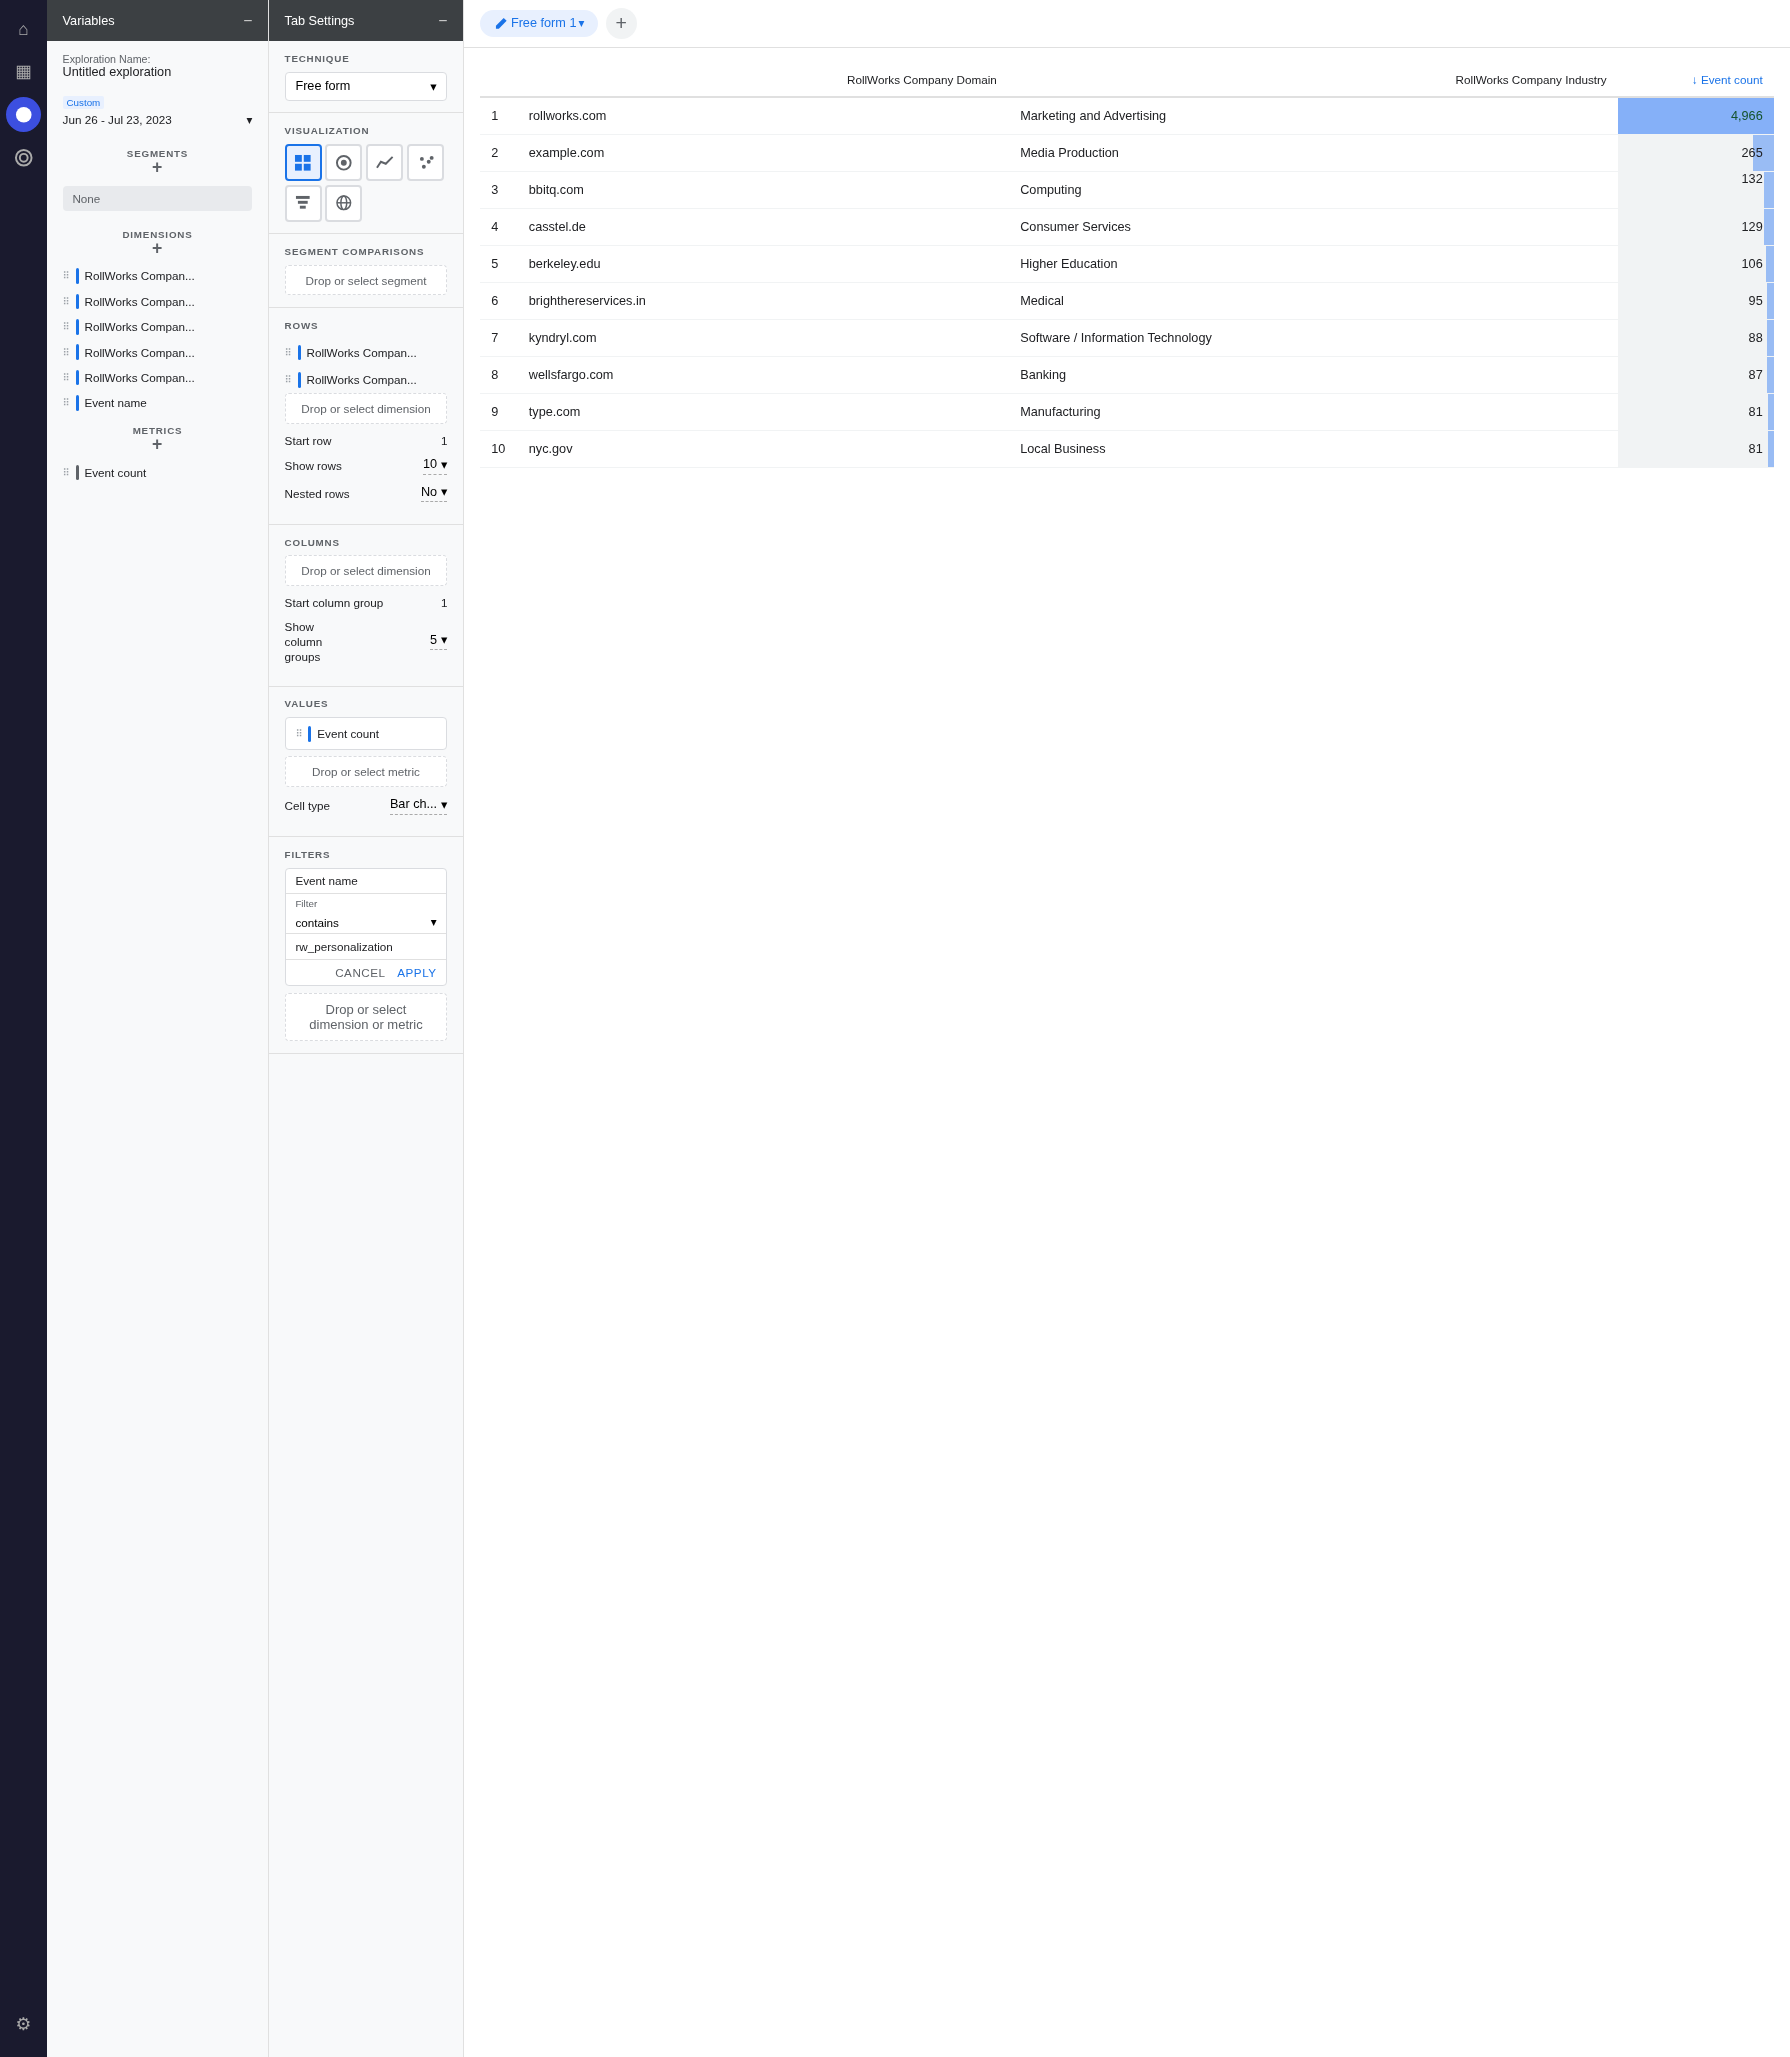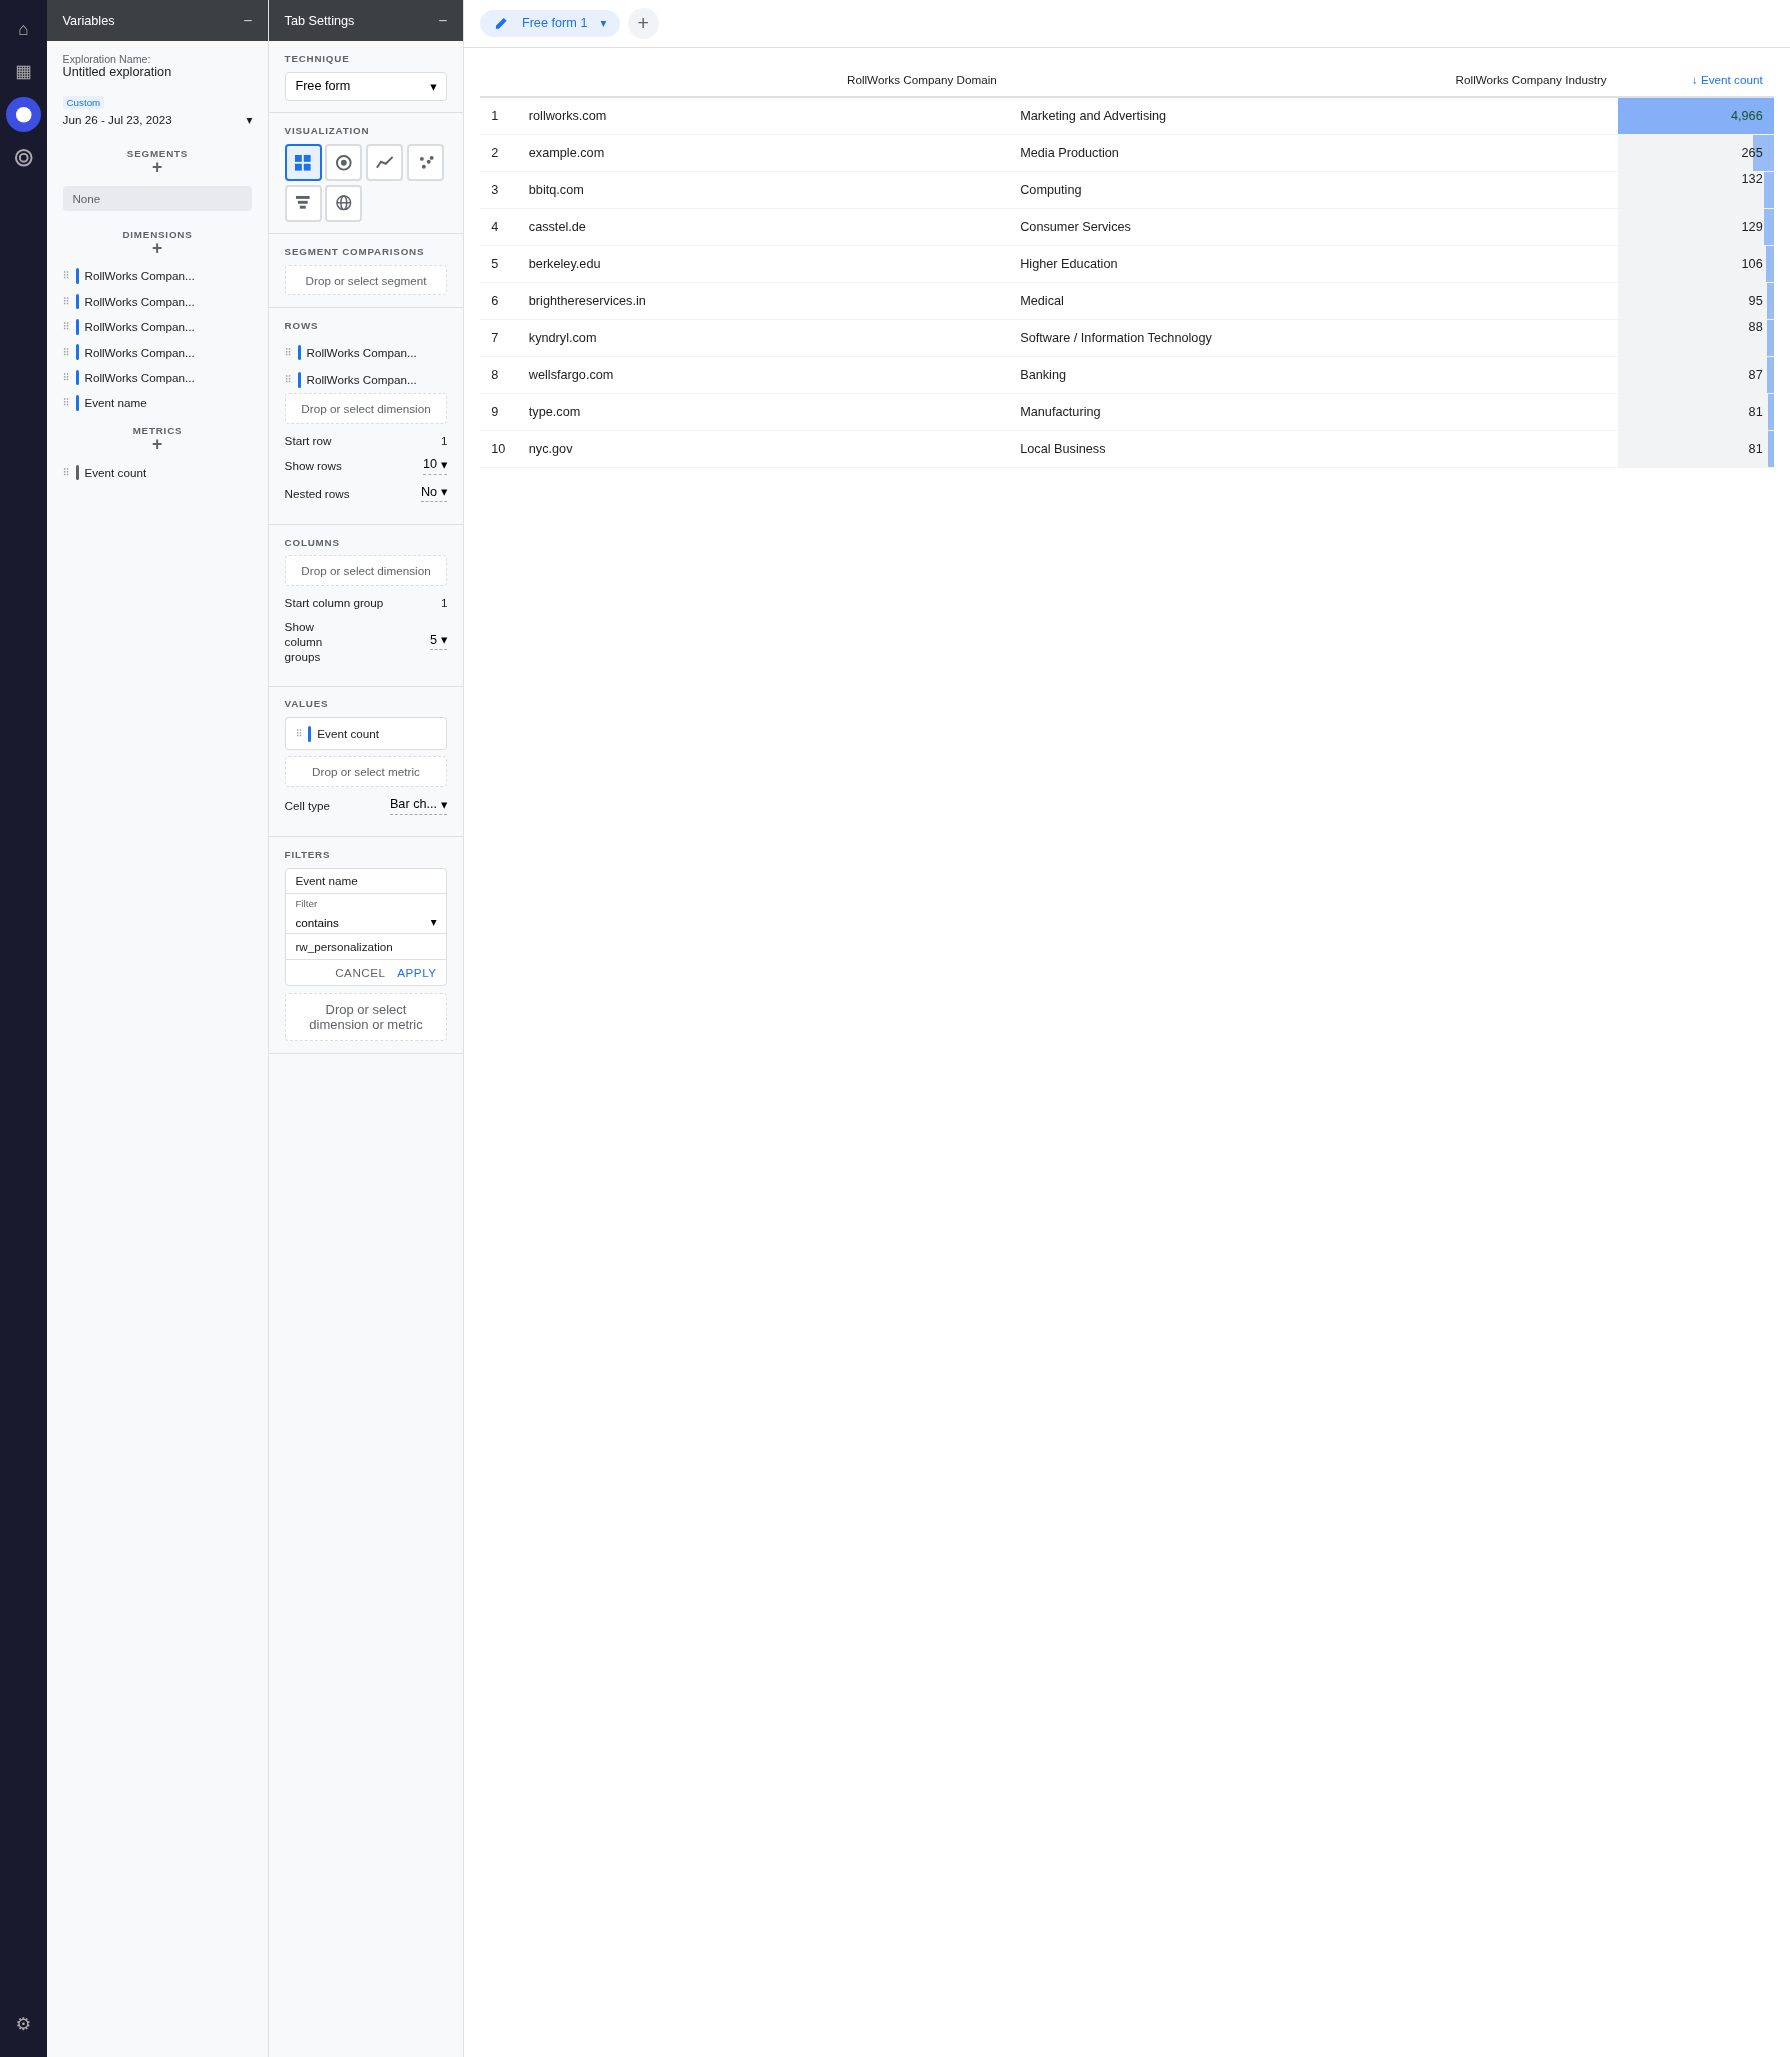--- a/index.html
+++ b/index.html
@@ -348,21 +348,21 @@
     .tab-bar {
       display: flex;
       align-items: center;
       padding: 7.8px 15.6px;
       border-bottom: 1px solid #e0e0e0;
       gap: 7.8px;
     }
     .tab-item {
       display: flex;
       align-items: center;
-      gap: 13px;
+      gap: 2px;
       padding: 5.9px 13.7px;
       border-radius: 19.5px;
       font-size: 12.7px;
       color: #1a73e8;
       background: #e8f0fe;
       cursor: pointer;
       font-weight: 500;
     }
     .tab-add {
       width: 31px;
@@ -771,21 +771,21 @@
               <span style="position:relative; z-index:1; padding:0 11.7px; font-size:12.7px; margin-left:auto; display:block; text-align:right;">95</span>
             </div>
           </td>
         </tr>
 
         <tr>
           <td class="row-number">7</td>
           <td>kyndryl.com</td>
           <td>Software / Information Technology</td>
           <td style="padding:0; position:relative;">
-            <div style="position:relative; height:36px; display:flex; ">
+            <div style="position:relative; height:36px; display:flex; align-items:center;">
               <div style="position:absolute; right:0; top:0; bottom:0; width:100%; background:#f1f3f4;"></div>
               <div style="position:absolute; right:0; top:0; bottom:0; width:4.7%; background:#4285f4; opacity:0.5;"></div>
               <span style="position:relative; z-index:1; padding:0 11.7px; font-size:12.7px; margin-left:auto; display:block; text-align:right;">88</span>
             </div>
           </td>
         </tr>
 
         <tr>
           <td class="row-number">8</td>
           <td>wellsfargo.com</td>

